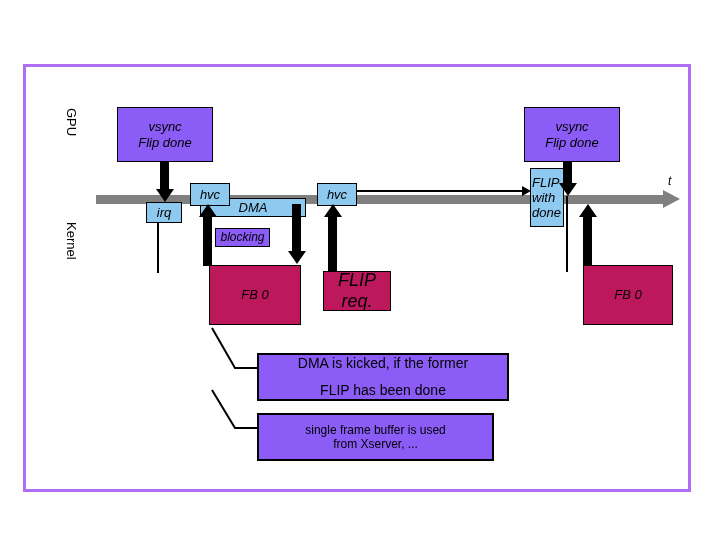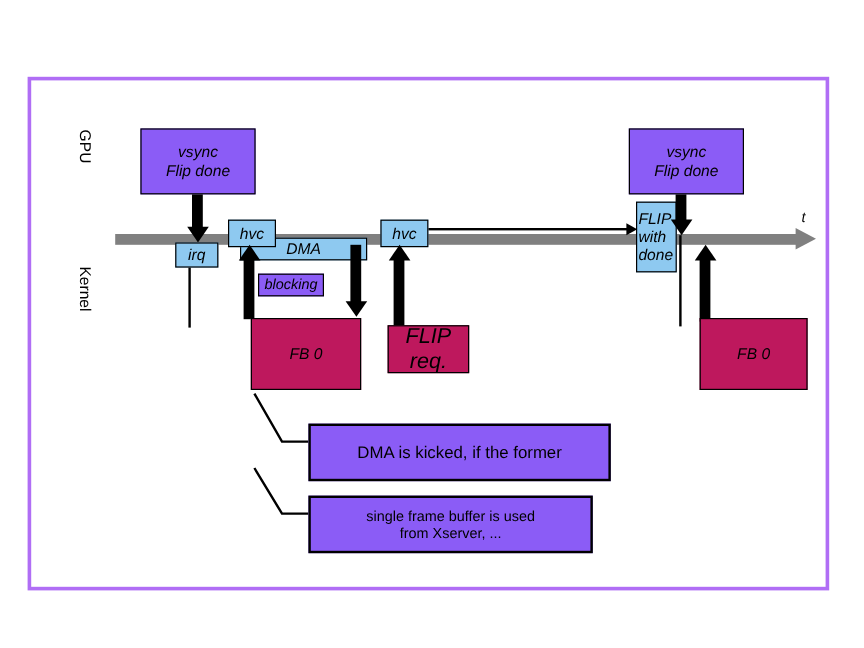--- a/index.html
+++ b/index.html
@@ -94,21 +94,21 @@
   #hvc-box-1   { left: 190px; top: 183px; width: 40px; height: 23px; font-size: 13px; }
   #dma-box     { left: 200px; top: 166px; width: 106px; height: 19px; font-size: 13px; margin-top: 32px; }
   #hvc-box-2   { left: 317px; top: 183px; width: 40px; height: 23px; font-size: 13px; }
   #flip-sync   { left: 530px; top: 168px; width: 34px; height: 59px; font-size: 13px; flex-direction: column;
                  align-items: flex-start; justify-content: center; padding-left: 1px; text-align: left; }
   #blocking    { left: 215px; top: 228px; width: 55px; height: 19px; font-size: 12px; }
   #fb0-left    { left: 209px; top: 265px; width: 92px; height: 60px; font-size: 13px; }
   #flipreq     { left: 323px; top: 271px; width: 68px; height: 40px; font-size: 18px; }
   #fb0-right   { left: 583px; top: 265px; width: 90px; height: 60px; font-size: 13px; }
 
-  #callout-1   { left: 257px; top: 353px; width: 252px; height: 48px; font-size: 14px; flex-direction: column; }
+  #callout-1   { left: 257px; top: 353px; width: 252px; height: 48px; font-size: 14px; flex-direction: column; justify-content: space-between; }
   #callout-2   { left: 257px; top: 413px; width: 237px; height: 48px; font-size: 12px; flex-direction: column; }
   #callout-1, #callout-2 { border-width: 2px; }
 
   
   .arrow-v {
     position: absolute;
     width: 9px;
     background: #000;
   }
   .arrow-head-down {
@@ -204,20 +204,21 @@
 
   <div class="box lav ital" id="fb0-right">FB 0</div>
 
   <svg class="leader" style="left:200px; top:320px; width:70px; height:115px;" viewBox="0 0 70 115">
     <polyline points="12,8 35,48 57,48" fill="none" stroke="#000" stroke-width="2"></polyline>
     <polyline points="12,70 35,108 57,108" fill="none" stroke="#000" stroke-width="2"></polyline>
   </svg>
 
   <div class="box white" id="callout-1">
     <span>DMA is kicked, if the former</span>
+    <span>FLIP has been done</span>
   </div>
 
   <div class="box white" id="callout-2">
     <span>single frame buffer is used</span>
     <span>from Xserver, ...</span>
   </div>
 
 </div>
 
 </body></html>

